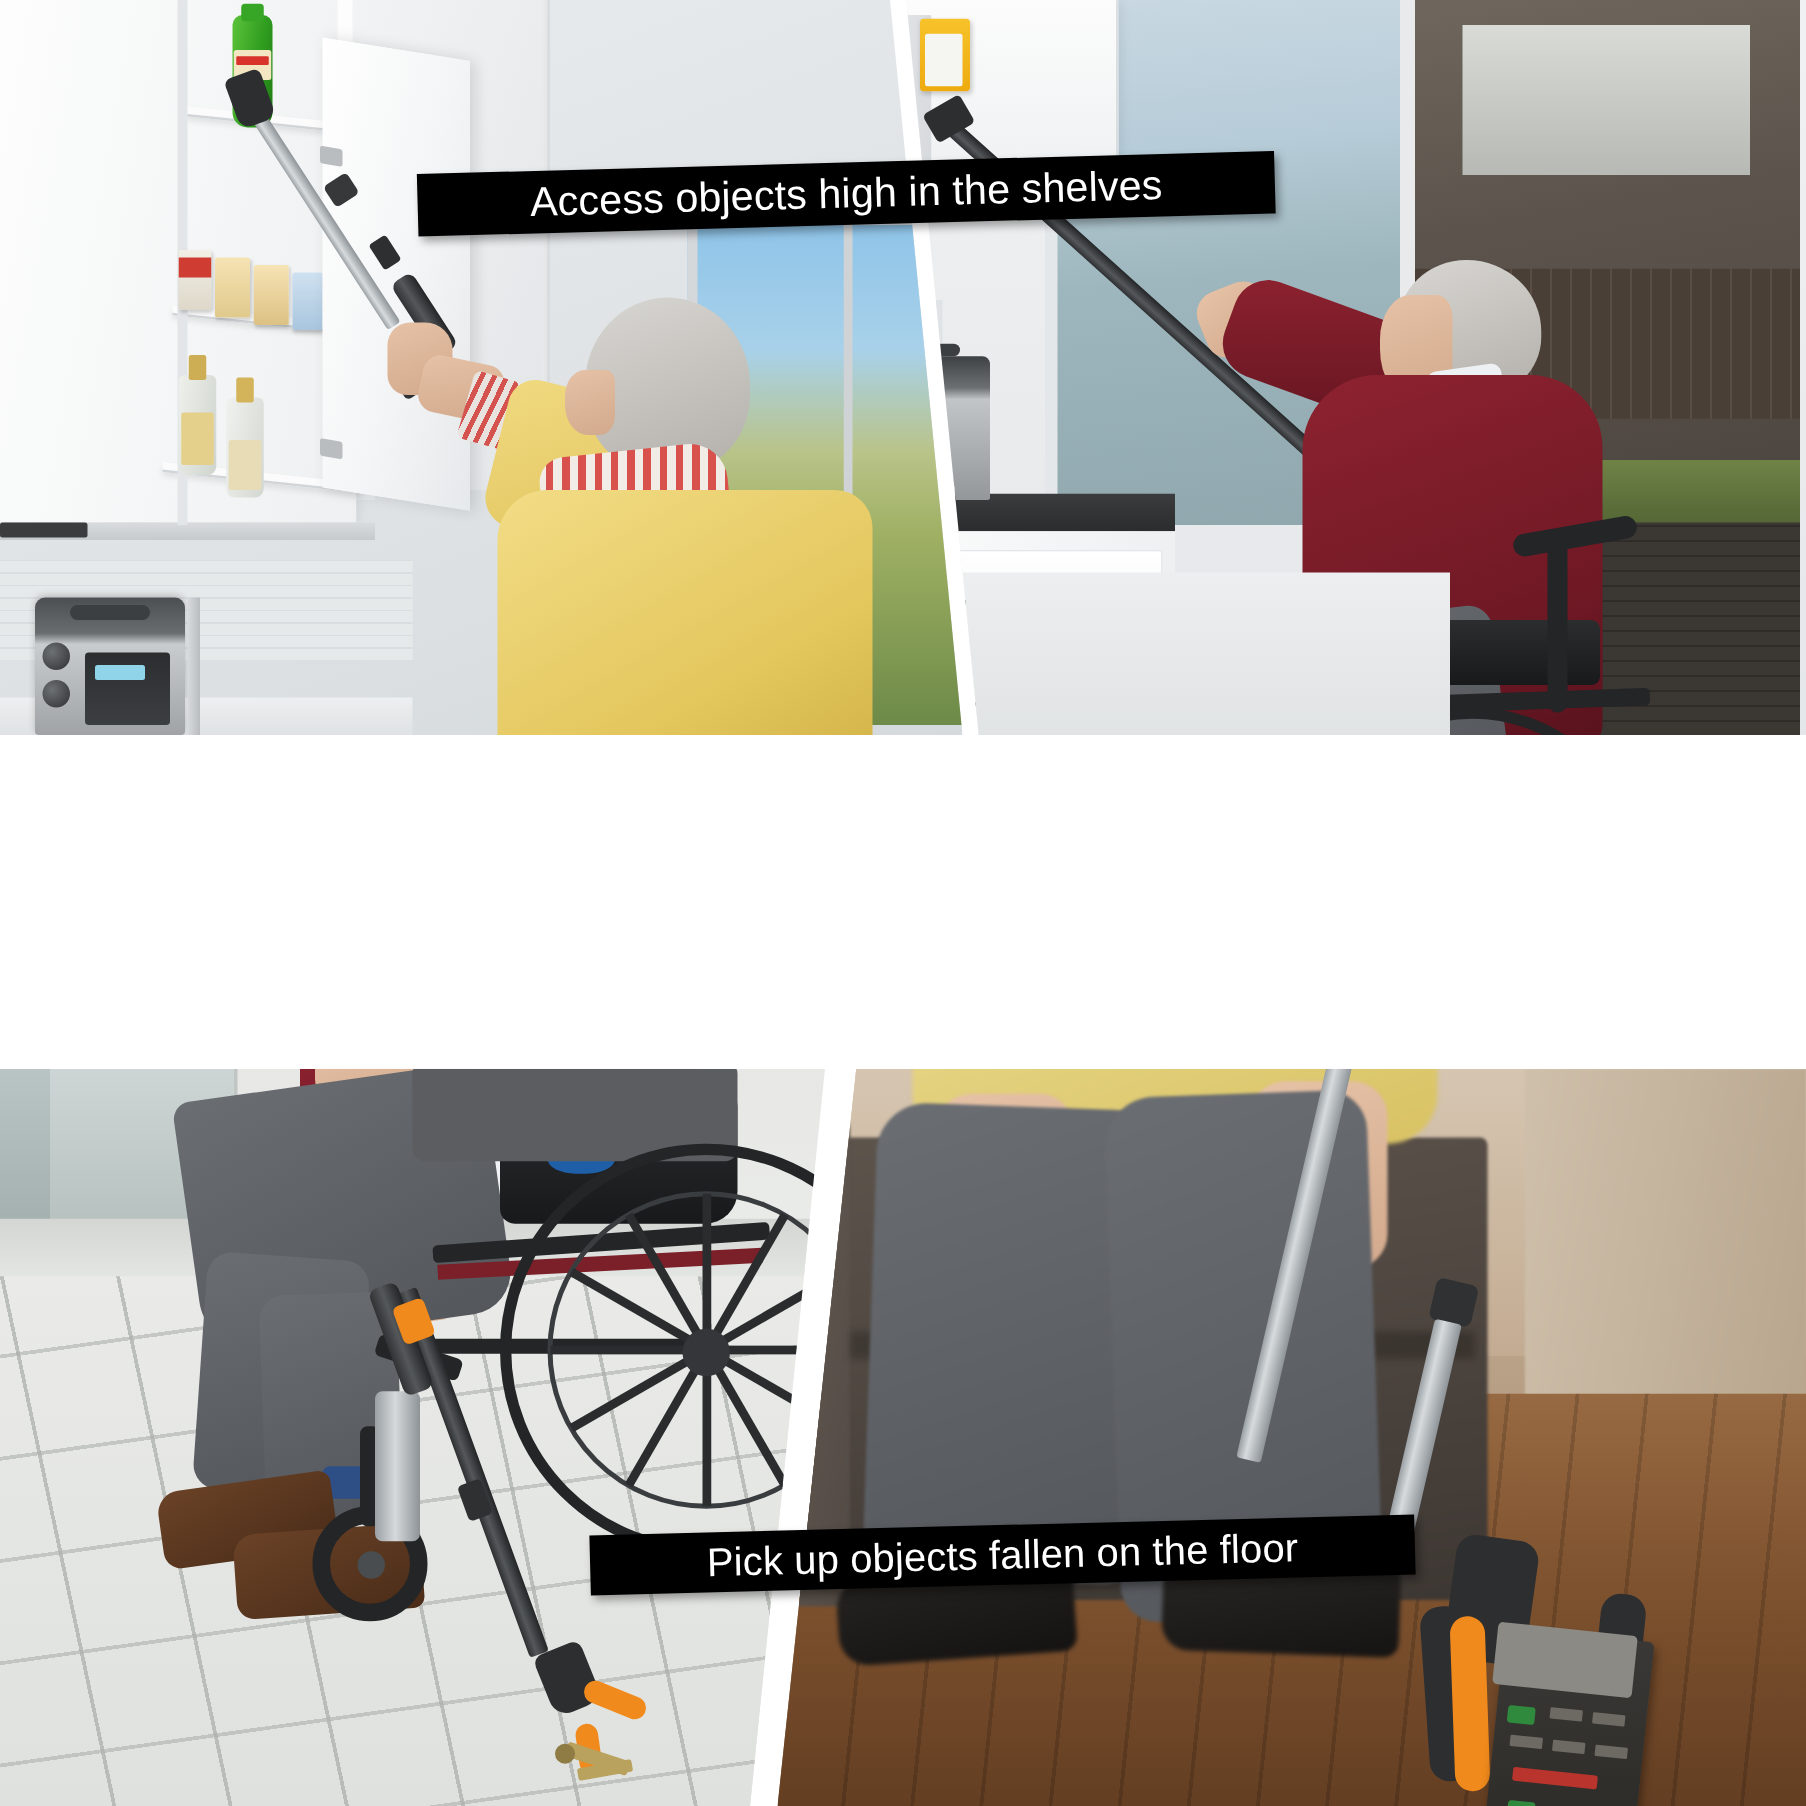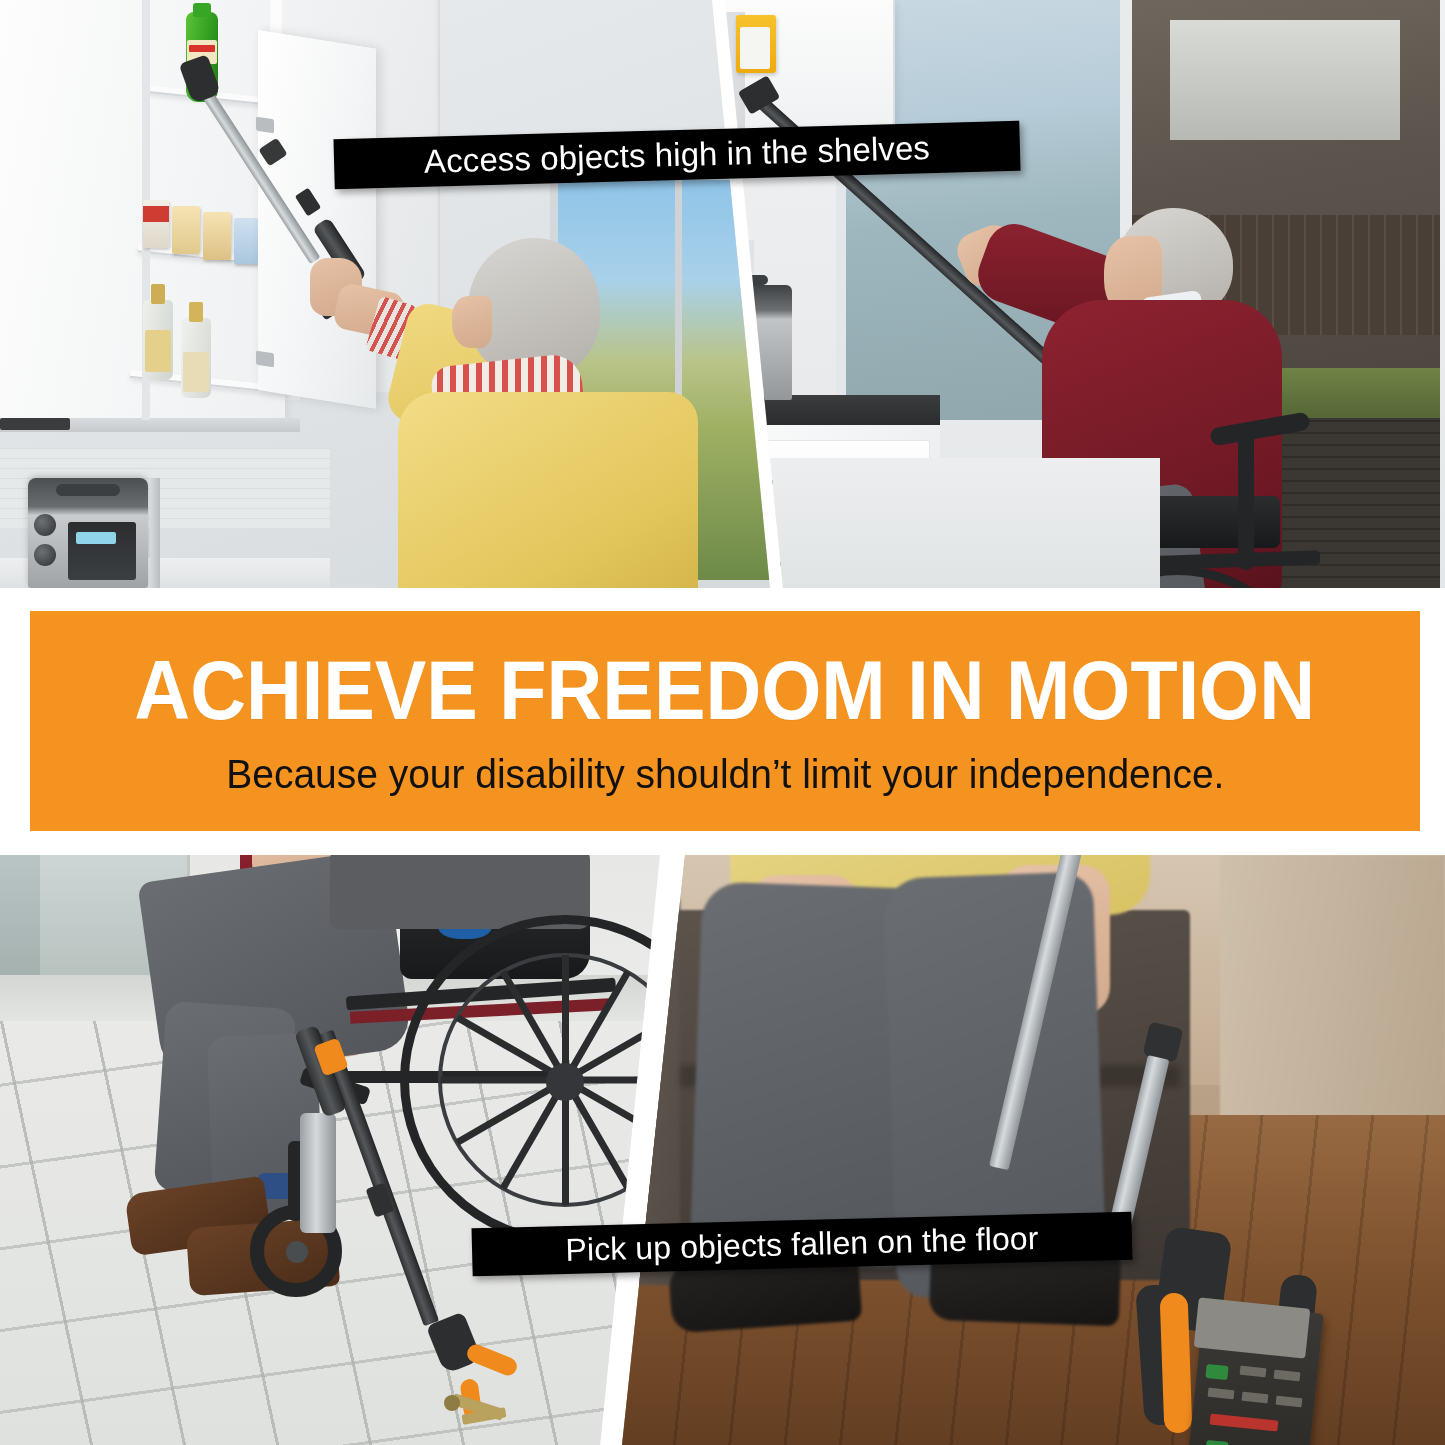--- a/index.html
+++ b/index.html
@@ -342,24 +342,20 @@
 
         <div class="blk wc-tire" style="left:352px;top:566px;width:272px;height:272px;"></div>
 
         <div class="blk p2-floorTile"></div>
       </div>
     </div>
 
     <div class="caption" id="caption-top">Access objects high in the shelves</div>
   </div>
 
-  <div id="banner">
-    <div id="banner-headline">ACHIEVE FREEDOM IN MOTION</div>
-    <div id="banner-subline">Because your disability shouldn’t limit your independence.</div>
-  </div>
 
   <div class="photo-row" id="row-bottom">
 
     <div class="photo" id="photo-pickup-keys">
       <div class="scene">
         <div class="blk p3-bg"></div>
         <div class="blk p3-glassWall"></div>
         <div class="blk" style="left:0;top:0;width:40px;height:175px;background:linear-gradient(180deg,#b9c5c4,#9aa8a6);"></div>
         <div class="blk p3-tilefloor"></div>
         <div class="blk" style="left:0;top:120px;width:720px;height:46px;background:linear-gradient(180deg,#d3d6d3,#e3e5e2);"></div>

